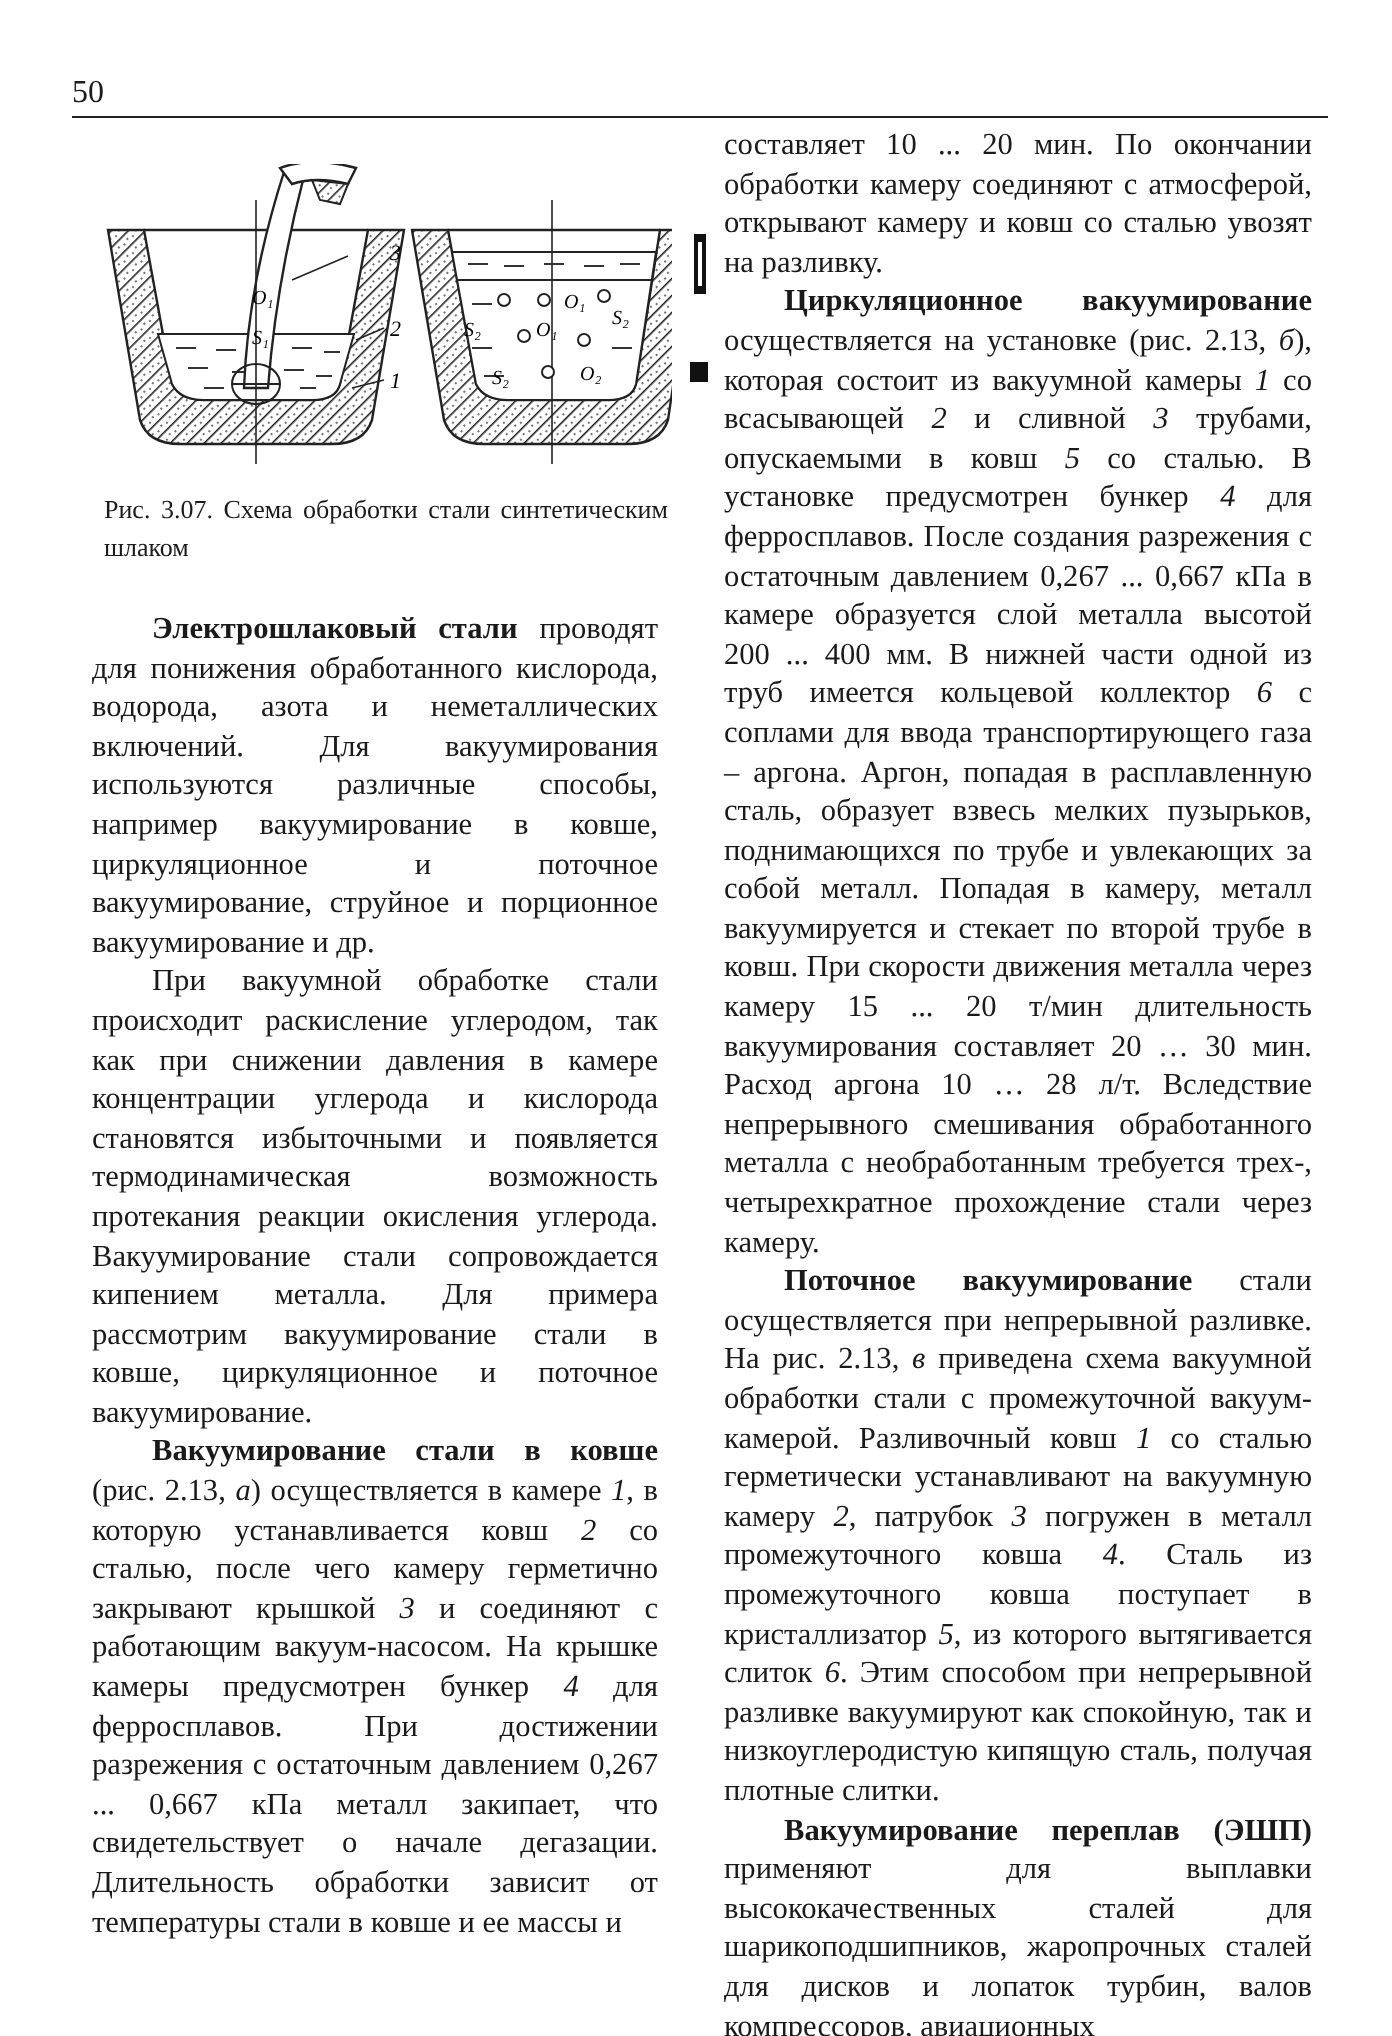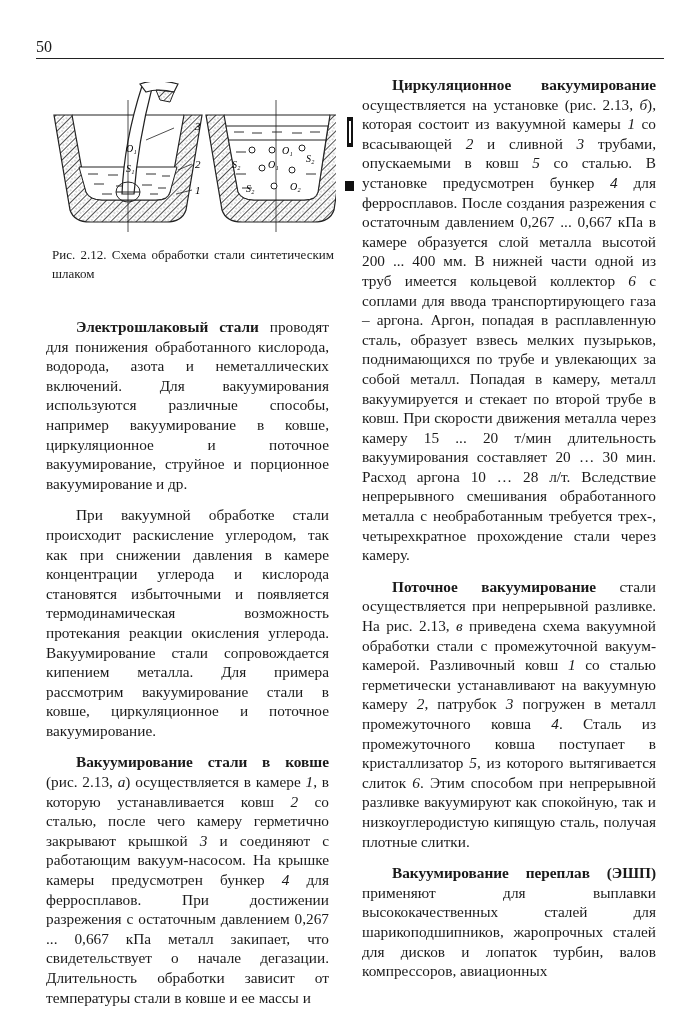--- a/index.html
+++ b/index.html
@@ -6,21 +6,21 @@
   body { width:696px; height:1018px; position:relative; overflow:hidden;
          font-family:"Liberation Serif", "DejaVu Serif", serif; color:#1a1a1a; }
   .header { position:absolute; left:36px; top:38px; width:628px; height:20px; border-bottom:1.5px solid #222;text-align:right; }
   .page-num { position:absolute; left:0; top:0; font-size:16px; line-height:18px; }
   .running-title { position:absolute; left:182px; top:3px; font-size:11.5px; letter-spacing:0.1px; line-height:14px; }
   .col { position:absolute; font-size:15.3px; line-height:19.6px; text-align:justify; }
   .col-left { left:46px; top:305px; width:283px; }
   .col-right { left:362px; top:63px; width:294px; }
   .col p { margin:0; }
   .col p.indent { text-indent:30px; }
-  .col p.gap { margin-top:12px; }
+  .col p.gap { margin-top:0; }
   .col b { font-weight:bold; }
   .col i { font-style:italic; }
   .figure { position:absolute; left:46px; top:82px; width:290px; height:150px; }
   .caption { position:absolute; left:52px; top:245px; width:282px; font-size:13px; line-height:19px; text-align:justify; }
   .binding-mark { position:absolute; left:344px; top:117px; width:12px; height:80px; }
 </style>
 </head>
 <body>
 
 <div class="header">
@@ -97,31 +97,32 @@
     <text x="76" y="72" font-size="10" font-style="italic" font-family="Liberation Serif, serif">O₁</text>
     <text x="100" y="80" font-size="10" font-style="italic" font-family="Liberation Serif, serif">S₂</text>
     <text x="26" y="86" font-size="10" font-style="italic" font-family="Liberation Serif, serif">S₂</text>
     <text x="62" y="86" font-size="10" font-style="italic" font-family="Liberation Serif, serif">O₁</text>
     <text x="40" y="110" font-size="10" font-style="italic" font-family="Liberation Serif, serif">S₂</text>
     <text x="84" y="108" font-size="10" font-style="italic" font-family="Liberation Serif, serif">O₂</text>
     <text x="66" y="160" font-size="12" font-style="italic" font-family="Liberation Sans, sans-serif">б)</text>
   </g>
 </svg>
 
-<div class="caption">Рис. 2.12. Схема обработки стали синтетическим шлаком</div>
+<div class="caption">Рис. 3.07. Схема обработки стали синтетическим шлаком</div>
 
 <svg class="binding-mark" viewBox="0 0 12 80">
   <rect x="3" y="0" width="6" height="30" fill="#111"></rect>
   <rect x="5" y="4" width="2" height="22" fill="#fff"></rect>
   <rect x="1" y="64" width="9" height="10" fill="#111"></rect>
 </svg>
 
 <div class="col col-left">
   <p class="indent gap"><b>Электрошлаковый стали</b><span> проводят для понижения обработанного кислорода, водорода, азота и неметаллических включений. Для вакуумирования используются различные способы, например вакуумирование в ковше, циркуляционное и поточное вакуумирование, струйное и порционное вакуумирование и др.</span></p>
   <p class="indent gap">При вакуумной обработке стали происходит раскисление углеродом, так как при снижении давления в камере концентрации углерода и кислорода становятся избыточными и появляется термодинамическая возможность протекания реакции окисления углерода. Вакуумирование стали сопровождается кипением металла. Для примера рассмотрим вакуумирование стали в ковше, циркуляционное и поточное вакуумирование.</p>
   <p class="indent gap"><b>Вакуумирование стали в ковше</b><span> (рис. 2.13, </span><i>а</i><span>) осуществляется в камере </span><i>1</i><span>, в которую устанавливается ковш </span><i>2</i><span> со сталью, после чего камеру герметично закрывают крышкой </span><i>3</i><span> и соединяют с работающим вакуум-насосом. На крышке камеры предусмотрен бункер </span><i>4</i><span> для ферросплавов. При достижении разрежения с остаточным давлением 0,267 ... 0,667 кПа металл закипает, что свидетельствует о начале дегазации. Длительность обработки зависит от температуры стали в ковше и ее массы и</span></p>
 </div>
 
 <div class="col col-right">
+  <p>составляет 10 ... 20 мин. По окончании обработки камеру соединяют с атмосферой, открывают камеру и ковш со сталью увозят на разливку.</p>
   <p class="indent gap"><b>Циркуляционное вакуумирование</b><span> осуществляется на установке (рис. 2.13, </span><i>б</i><span>), которая состоит из вакуумной камеры </span><i>1</i><span> со всасывающей </span><i>2</i><span> и сливной </span><i>3</i><span> трубами, опускаемыми в ковш </span><i>5</i><span> со сталью. В установке предусмотрен бункер </span><i>4</i><span> для ферросплавов. После создания разрежения с остаточным давлением 0,267 ... 0,667 кПа в камере образуется слой металла высотой 200 ... 400 мм. В нижней части одной из труб имеется кольцевой коллектор </span><i>6</i><span> с соплами для ввода транспортирующего газа – аргона. Аргон, попадая в расплавленную сталь, образует взвесь мелких пузырьков, поднимающихся по трубе и увлекающих за собой металл. Попадая в камеру, металл вакуумируется и стекает по второй трубе в ковш. При скорости движения металла через камеру 15 ... 20 т/мин длительность вакуумирования составляет 20 … 30 мин. Расход аргона 10 … 28 л/т. Вследствие непрерывного смешивания обработанного металла с необработанным требуется трех-, четырехкратное прохождение стали через камеру.</span></p>
   <p class="indent gap"><b>Поточное вакуумирование</b><span> стали осуществляется при непрерывной разливке. На рис. 2.13, </span><i>в</i><span> приведена схема вакуумной обработки стали с промежуточной вакуум-камерой. Разливочный ковш </span><i>1</i><span> со сталью герметически устанавливают на вакуумную камеру </span><i>2</i><span>, патрубок </span><i>3</i><span> погружен в металл промежуточного ковша </span><i>4</i><span>. Сталь из промежуточного ковша поступает в кристаллизатор </span><i>5</i><span>, из которого вытягивается слиток </span><i>6</i><span>. Этим способом при непрерывной разливке вакуумируют как спокойную, так и низкоуглеродистую кипящую сталь, получая плотные слитки.</span></p>
   <p class="indent gap"><b>Вакуумирование переплав (ЭШП)</b><span> применяют для выплавки высококачественных сталей для шарикоподшипников, жаропрочных сталей для дисков и лопаток турбин, валов компрессоров, авиационных</span></p>
 </div>
 
 </body></html>

